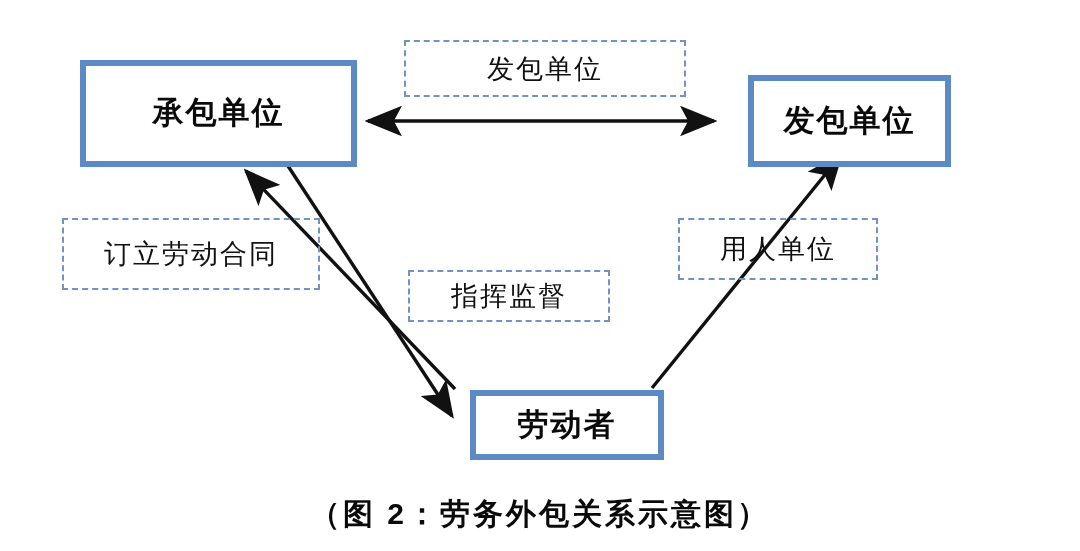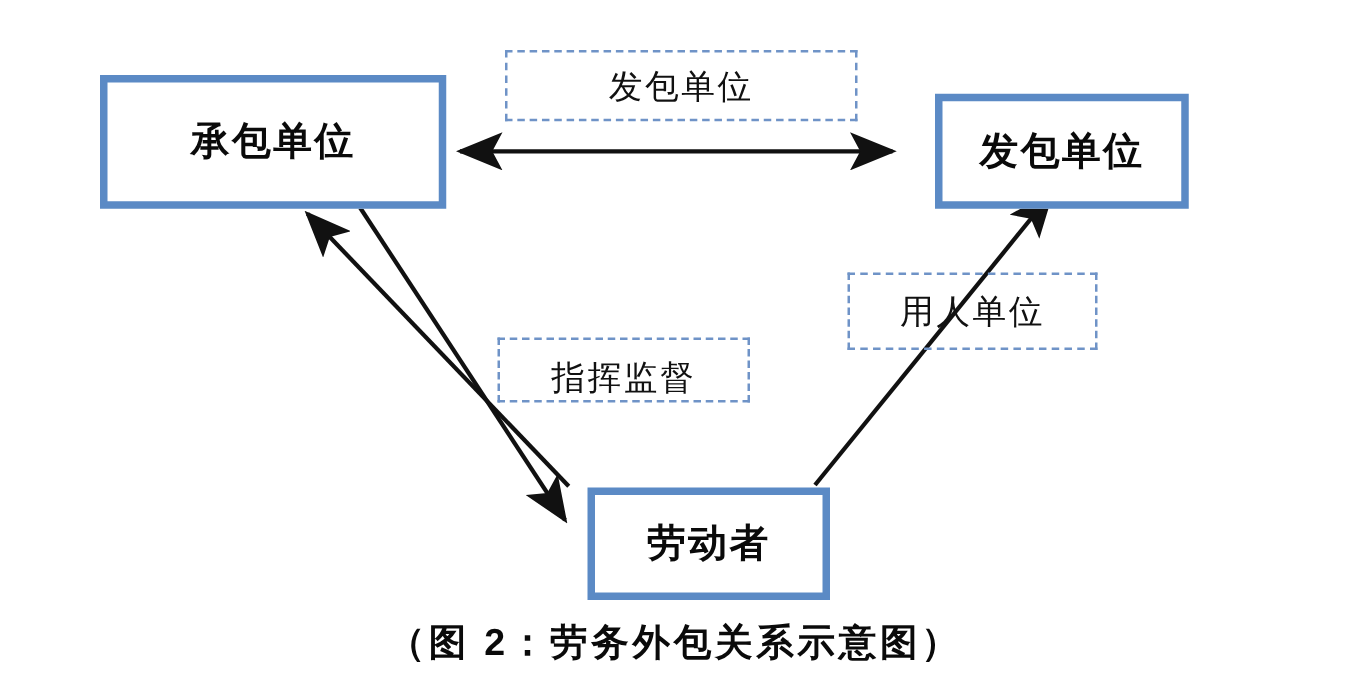--- a/index.html
+++ b/index.html
@@ -34,21 +34,21 @@
     color: #0a0a0a;
     font-family: "Liberation Serif", "DejaVu Serif", serif;
     font-weight: 700;
     font-size: 31px;
     line-height: 1.25;
     letter-spacing: 2px;
     white-space: nowrap;
   }
   #box-contractor { left: 80px;  top: 60px;  width: 277px; height: 107px; }
   #box-client     { left: 748px; top: 75px;  width: 203px; height: 92px; }
-  #box-worker     { left: 470px; top: 390px; width: 194px; height: 90px; }
+  #box-worker     { left: 470px; top: 390px; width: 194px; height: 70px; }
 
   
   .note {
     position: absolute;
     box-sizing: border-box;
     border: 2px dashed #6f93c7;
     background: transparent;
     display: flex;
     align-items: center;
     justify-content: center;
@@ -56,21 +56,21 @@
   }
   .note span {
     color: #111111;
     font-family: "Liberation Serif", "DejaVu Serif", serif;
     font-size: 27px;
     letter-spacing: 2px;
     white-space: nowrap;
   }
   #note-agreement  { left: 404px; top: 40px;  width: 282px; height: 57px; }
   #note-contract   { left: 62px;  top: 218px; width: 258px; height: 72px; }
-  #note-supervise  { left: 398px; top: 270px; width: 202px; height: 52px; align-items: flex-end; }
+  #note-supervise  { left: 408px; top: 270px; width: 202px; height: 52px; }
   #note-service    { left: 678px; top: 218px; width: 200px; height: 62px; }
 
   
   #arrows {
     position: absolute;
     left: 0;
     top: 0;
     width: 1080px;
     height: 551px;
     z-index: 4;
@@ -124,20 +124,23 @@
   </div>
 
   <div class="entity" id="box-worker">
     <div class="line">劳动者</div>
   </div>
 
   <div class="note" id="note-agreement">
     <span>发包单位</span>
   </div>
 
+  <div class="note" id="note-contract">
+    <span>订立劳动合同</span>
+  </div>
 
   <div class="note" id="note-supervise">
     <span>指挥监督</span>
   </div>
 
   <div class="note" id="note-service">
     <span>用人单位</span>
   </div>
 
   <div id="caption">（图 2：劳务外包关系示意图）</div>

